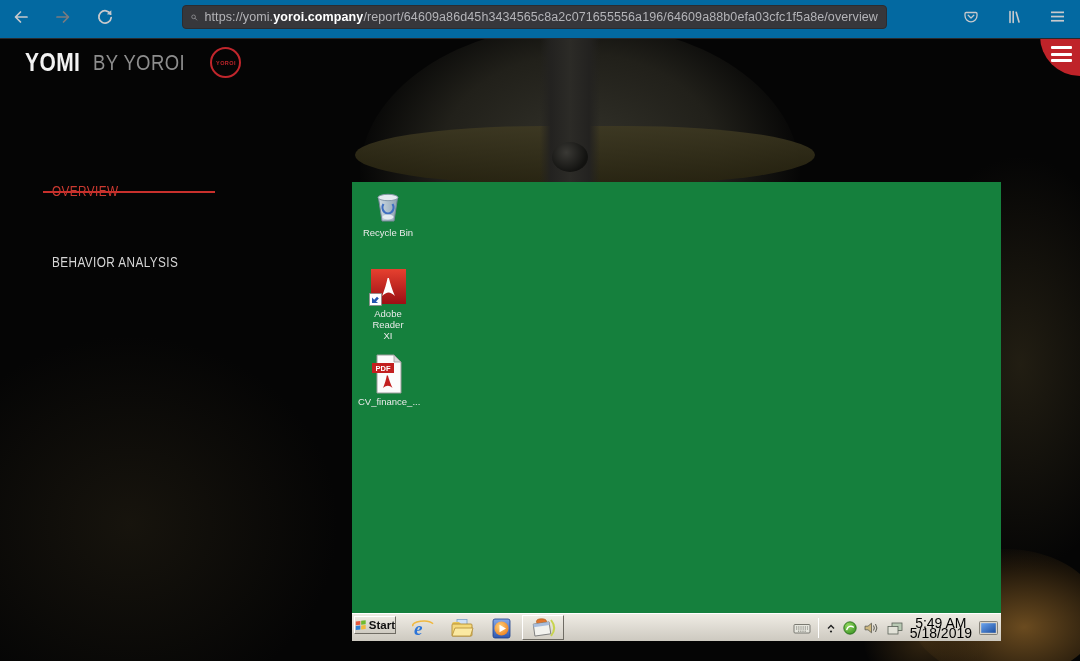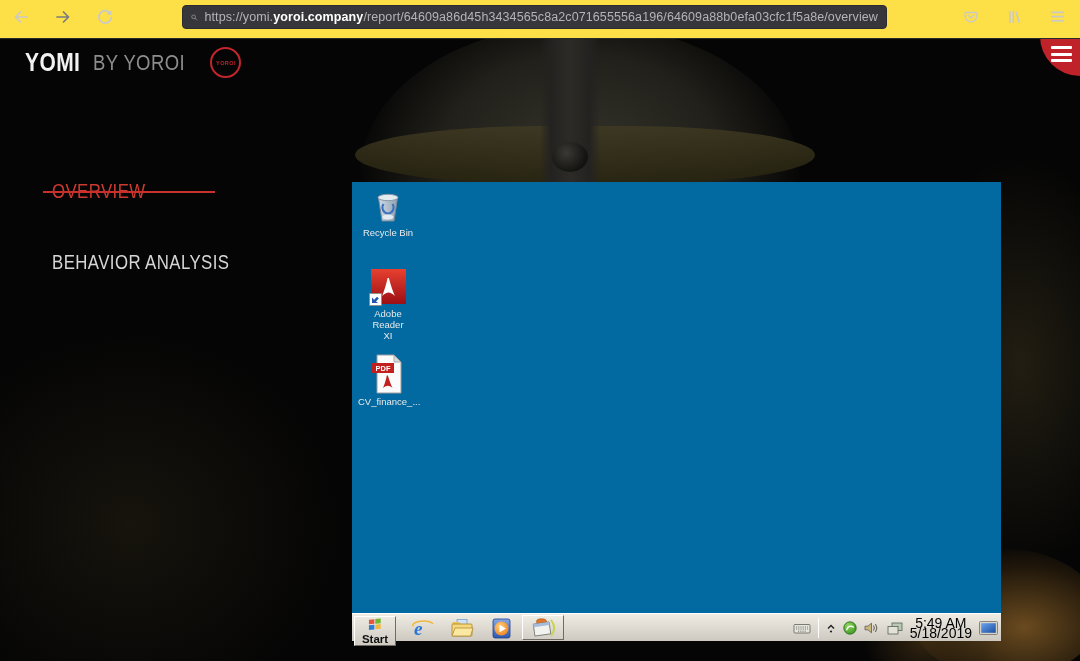--- a/index.html
+++ b/index.html
@@ -2,21 +2,21 @@
 <html><head>
 <meta charset="utf-8">
 <style>
   * { margin:0; padding:0; box-sizing:border-box; }
   html,body { width:1080px; height:661px; overflow:hidden; background:#000; }
   body { font-family:"Liberation Sans", sans-serif; }
   .screen { position:relative; width:1080px; height:661px; overflow:hidden; background:#060606; }
 
   
   .browser-bar { position:absolute; left:0; top:0; width:1080px; height:39px;
-    background:#fde047; border-bottom:1px solid #29292c; z-index:50;text-align:right; }
+    background:#0369a1; border-bottom:1px solid #29292c; z-index:50;text-align:right; }
   .nav-icons { position:absolute; left:8px; top:0; height:33px; display:flex; align-items:center; gap:16px; }
   .nav-btn { width:26px; height:26px; display:flex; align-items:center; justify-content:center; }
   .url-bar { position:absolute; left:182px; top:5px; width:705px; height:24px;
     background:#37373b; border:1px solid #2c2c30; border-radius:4px;
     display:flex; align-items:center; padding:0 8px; gap:7px; overflow:hidden; }
   .url-text { font-size:12.5px; color:#b4b4b8; white-space:nowrap; letter-spacing:0.1px; }
   .url-text .domain { color:#ffffff; font-weight:bold; }
   .toolbar-right { position:absolute; right:10px; top:0; height:33px; display:flex; align-items:center; gap:17px; }
 
   
@@ -51,43 +51,43 @@
   
   .brand-row { position:absolute; left:12px; top:13px; display:flex; align-items:center; z-index:10; cursor:pointer;margin-left:13px; }
   .brand-yomi { font-size:25px; font-weight:bold; color:#f2f2f2; letter-spacing:0.5px; }
   .brand-by { font-size:22px; font-weight:300; color:#8d8d8d; letter-spacing:0.5px; margin-left:2px; }
   .brand-logo { width:31px; height:31px; border-radius:50%; border:2.5px solid #c0262c; margin-left:8px;
     display:flex; align-items:center; justify-content:center; }
   .brand-logo span { font-size:5.5px; font-weight:bold; color:#c0262c; letter-spacing:0.4px; }
 
   
   .sidebar { position:absolute; left:52px; top:98px; z-index:10; }
-  .nav-item { position:relative; font-size:20px; color:#d6d6d6; letter-spacing:0.5px;
+  .nav-item { position:relative; font-size:14px; color:#d6d6d6; letter-spacing:0.5px;
     line-height:23px; margin-bottom:16px; cursor:pointer; white-space:nowrap;margin-top:48px; }
   .nav-item.active { color:#cc3a31; }
   .nav-item.active::after { content:""; position:absolute; left:-9px; top:11px; width:172px; height:2px;
     background:#c9302c; }
 
   .shots-title { position:absolute; left:283px; top:81px; font-size:21px; color:#e2e2e2;
     letter-spacing:1px; z-index:10; }
 
   
   .shot-panel { position:absolute; left:352px; top:148px; width:649px; height:459px; background:#000;
     z-index:20; }
-  .desktop { position:absolute; left:0; top:0; width:649px; height:431px; background:#0369a1; }
+  .desktop { position:absolute; left:0; top:0; width:649px; height:431px; background:#15803d; }
   .dicon { position:absolute; left:6px; width:60px; text-align:center; }
   .dicon .dlabel { margin-top:2px; font-size:9.5px; line-height:11px; color:#eaeaea; }
   .di-recycle { top:5px; } .di-adobe { top:86px; } .di-pdf { top:172px; }
 
   
   .xp-taskbar { position:absolute; left:0; bottom:0; width:649px; height:28px;
     background:linear-gradient(#efece4,#cdc9c0); border-top:1px solid #ffffff; }
-  .start-btn { position:absolute; left:2px; top:2px; width:42px; height:30px;
+  .start-btn { position:absolute; left:2px; top:2px; width:42px; height:18px;
     background:linear-gradient(#ece9e1,#cfcbc2); border:1px solid; border-color:#fff #6f6c64 #6f6c64 #fff;
-    display:flex; align-items:center; justify-content:center; gap:2px; cursor:pointer;flex-direction:column; }
+    display:flex; align-items:center; justify-content:center; gap:2px; cursor:pointer; }
   .start-btn span { font-size:11.5px; font-weight:bold; color:#111; }
   .ql { position:absolute; top:3px; width:24px; height:22px; display:flex; align-items:center; justify-content:center; }
   .ql-ie { left:58px; } .ql-folder { left:98px; } .ql-wmp { left:138px; }
   .task-btn { position:absolute; left:170px; top:1px; width:42px; height:25px;
     background:linear-gradient(#f0ede5,#d3cfc6); border:1px solid; border-color:#fff #6f6c64 #6f6c64 #fff;
     display:flex; align-items:center; justify-content:center; }
   .tray { position:absolute; right:3px; top:0; height:28px; display:flex; align-items:center; gap:7px; }
   .tray-divider { width:1px; height:20px; background:#9a968d; border-right:1px solid #fff; }
   .tray-clock { font-size:14px; line-height:10.5px; color:#000; text-align:center; white-space:nowrap; }
 

